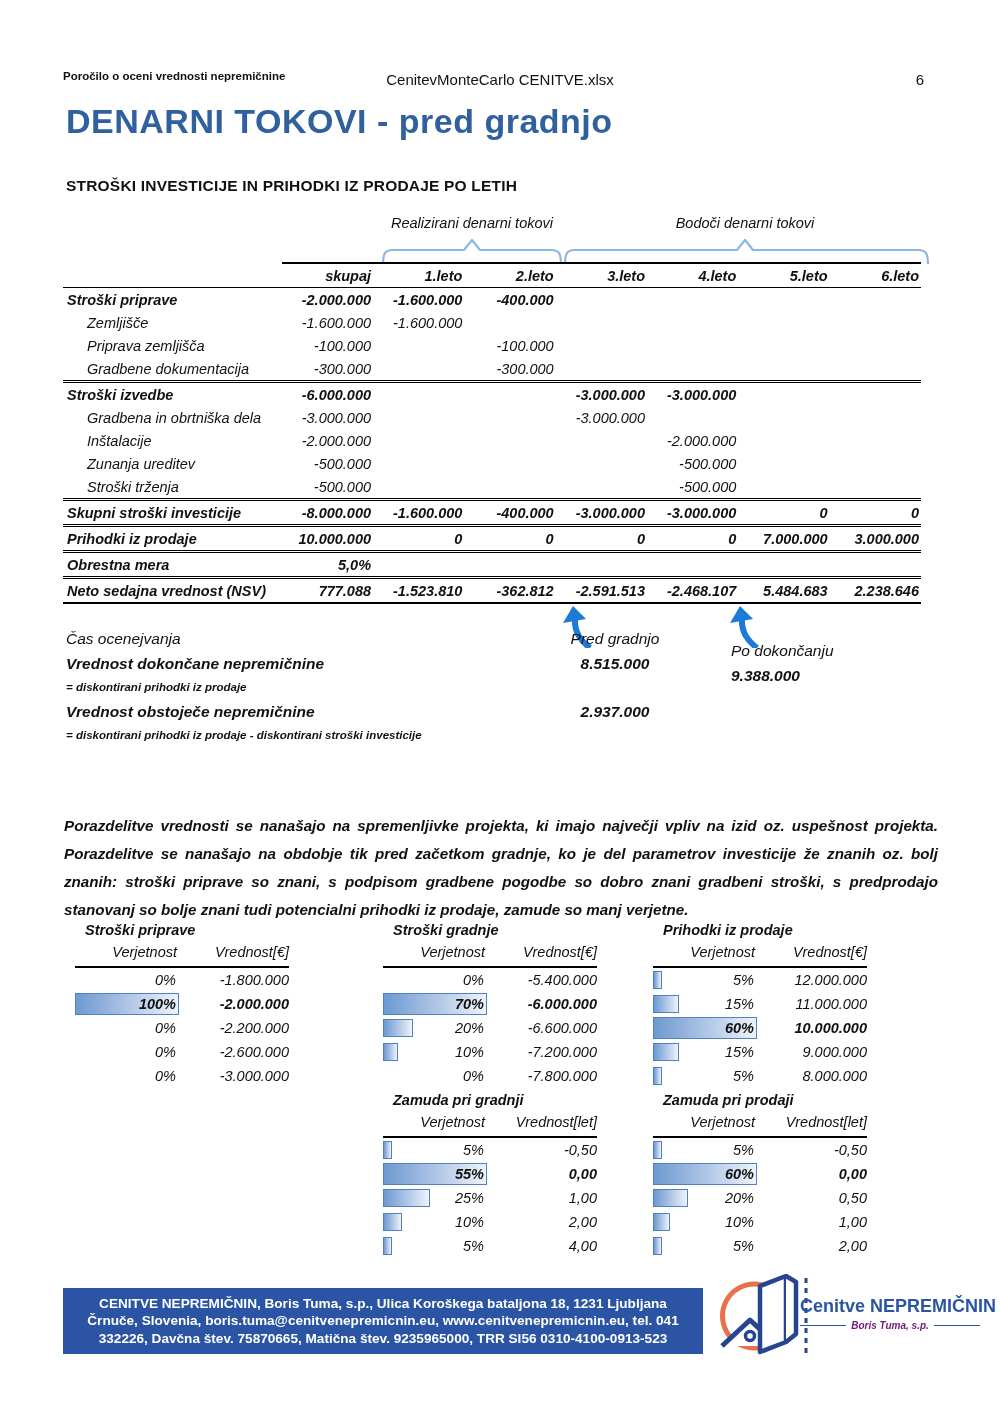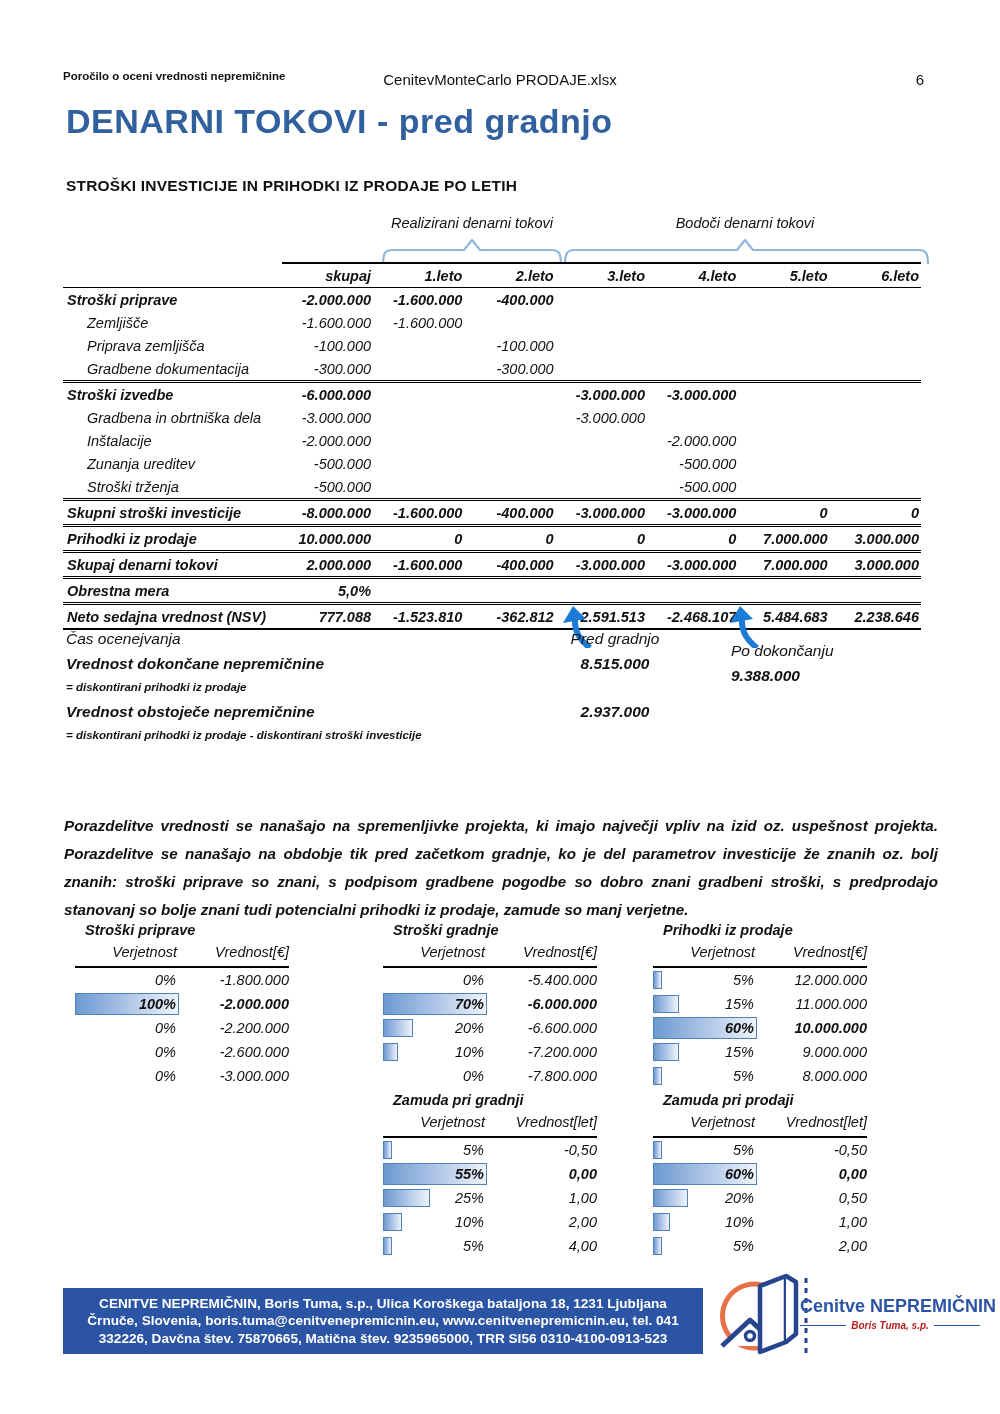--- a/index.html
+++ b/index.html
@@ -72,31 +72,31 @@
   .drow.hl .ptext,.drow.hl .vcell{font-weight:700;}
   .vcell{width:104px;text-align:right;padding-left:6px;}
 
   
   .f-band{position:absolute;left:63px;top:1288px;width:640px;height:66px;background:#2B55A4;
           color:#fff;font-weight:700;font-size:13.6px;text-align:center;
           display:flex;flex-direction:column;justify-content:center;line-height:17.6px;}
   .logo{position:absolute;left:702px;top:1270px;width:240px;height:96px;}
   .logo-text{position:absolute;left:800px;top:1296px;width:180px;text-align:center;}
   .logo-name{color:#2B55A4;font-weight:800;font-size:18px;white-space:nowrap;}
-  .logo-sub{display:flex;align-items:center;gap:5px;margin-top:3px;color:#b91c1c;}
+  .logo-sub{display:flex;align-items:center;gap:5px;margin-top:3px;color:#701a75;}
   .logo-sub .dash{flex:1;height:0;border-top:1.5px solid #2B55A4;}
   .logo-sub .st{font-size:10px;font-weight:700;font-style:italic;white-space:nowrap;}
 </style>
 </head>
 <body>
 
 <div class="page">
 
   <div class="hdr-left">Poročilo o oceni vrednosti nepremičnine</div>
-  <div class="hdr-center">CenitevMonteCarlo PRODAJE.xlsx</div>
+  <div class="hdr-center">CenitevMonteCarlo CENITVE.xlsx</div>
   <div class="hdr-page">6</div>
 
   <div class="title">DENARNI TOKOVI - pred gradnjo</div>
 
   <div class="s1-head">STROŠKI INVESTICIJE IN PRIHODKI IZ PRODAJE PO LETIH</div>
 
   <div class="brace-label bl1">Realizirani denarni tokovi</div>
   <div class="brace-label bl2">Bodoči denarni tokovi</div>
   <svg class="braces" width="552" height="30" viewBox="0 0 552 30">
     <path d="M3,28 C3,16 6,14 13,14 L84,14 L92,4 L100,14 L171,14 C178,14 181,16 181,28" fill="none" stroke="#8FB6DC" stroke-width="2.2" stroke-linejoin="round"></path>
@@ -228,30 +228,20 @@
             <td class="num">0</td>
             <td class="num">0</td>
           </tr>
           <tr class="total">
             <td class="lbl">Prihodki iz prodaje</td>
             <td class="num">10.000.000</td>
             <td class="num">0</td>
             <td class="num">0</td>
             <td class="num">0</td>
             <td class="num">0</td>
-            <td class="num">7.000.000</td>
-            <td class="num">3.000.000</td>
-          </tr>
-          <tr class="total">
-            <td class="lbl">Skupaj denarni tokovi</td>
-            <td class="num">2.000.000</td>
-            <td class="num">-1.600.000</td>
-            <td class="num">-400.000</td>
-            <td class="num">-3.000.000</td>
-            <td class="num">-3.000.000</td>
             <td class="num">7.000.000</td>
             <td class="num">3.000.000</td>
           </tr>
           <tr class="total">
             <td class="lbl">Obrestna mera</td>
             <td class="num">5,0%</td>
             <td class="num"></td>
             <td class="num"></td>
             <td class="num"></td>
             <td class="num"></td>

